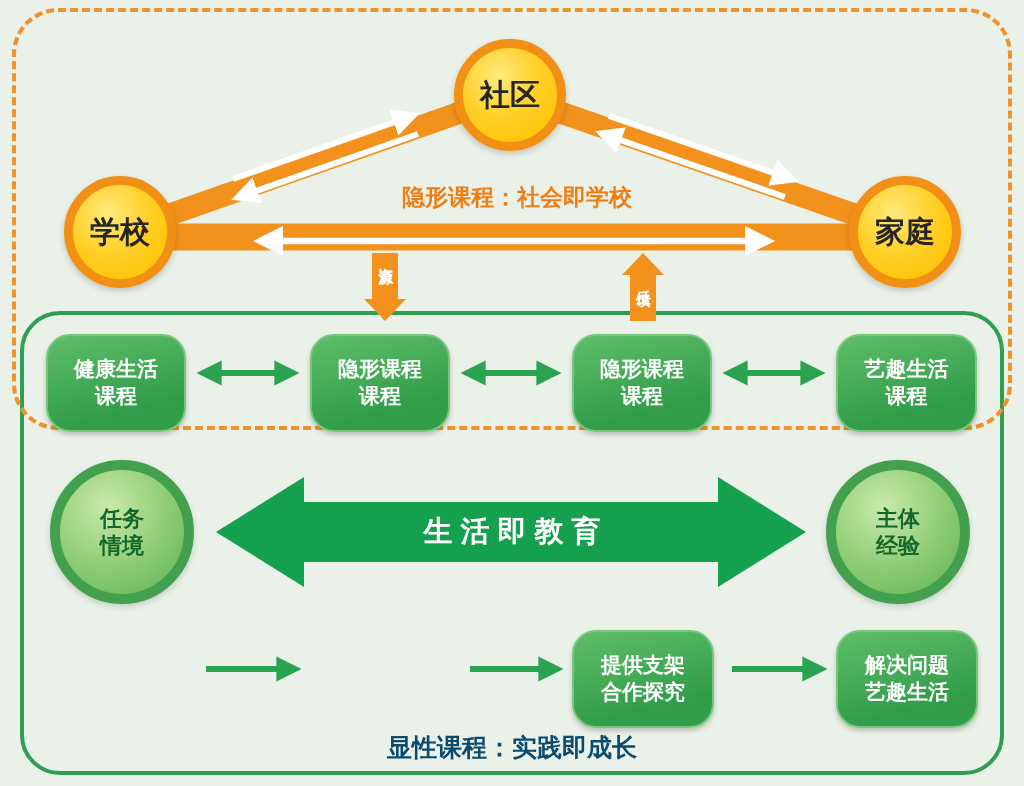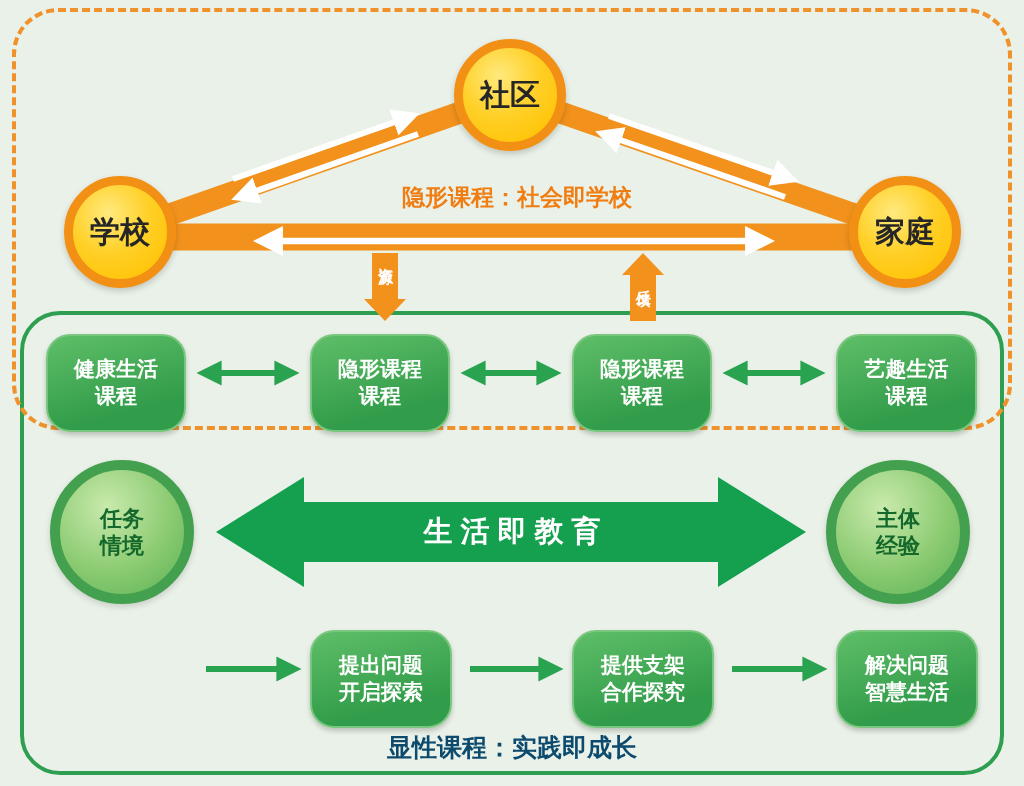--- a/index.html
+++ b/index.html
@@ -171,22 +171,20 @@
   <div class="gbox course c4">艺趣生活
 课程</div>
 
   <div class="gcircle task">任务
 情境</div>
   <div class="gcircle subject">主体
 经验</div>
 
   <div class="bigarrow-label">生活即教育</div>
 
-  <div class="gbox step s2">提出问题
-开启探索</div>
   <div class="gbox step s3">提供支架
 合作探究</div>
   <div class="gbox step s4">解决问题
-智慧生活</div>
+艺趣生活</div>
 
   <div class="caption-green">显性课程：实践即成长</div>
 
 </div>
 
 </body></html>

